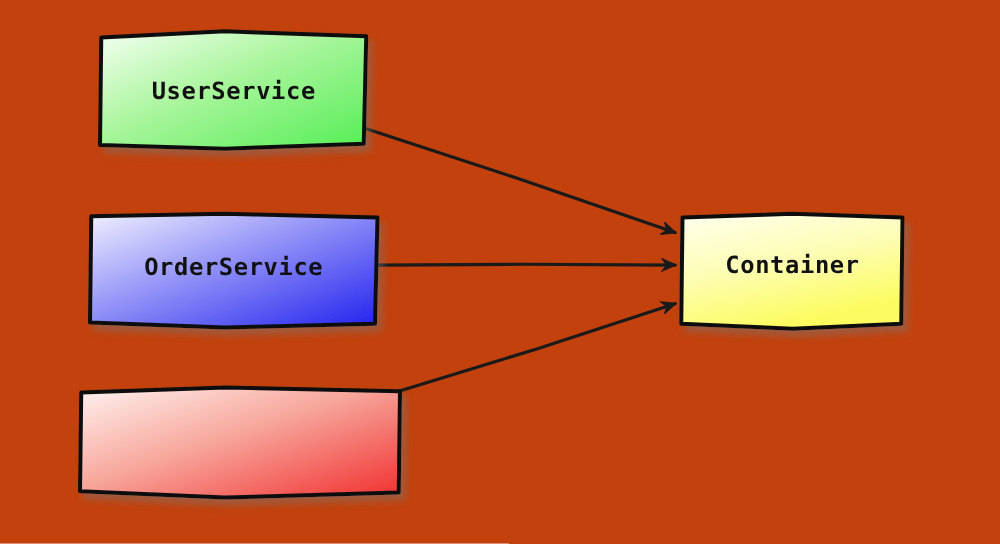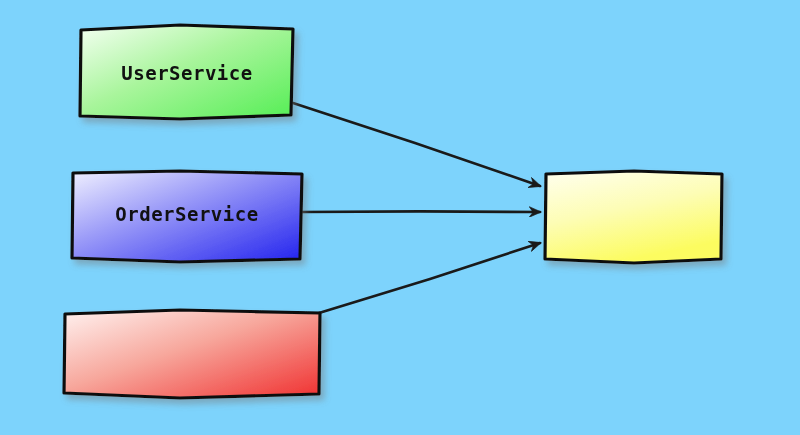--- a/index.html
+++ b/index.html
@@ -4,21 +4,21 @@
 <style>
   html, body {
     margin: 0;
     padding: 0;
     background: #ffffff;
   }
   #canvas {
     position: relative;
     width: 800px;
     height: 435px;
-    background: #7dd3fc;
+    background: #c2410c;
     overflow: hidden;
     font-family: "DejaVu Sans Mono", monospace;
   }
   #diagram-svg {
     position: absolute;
     left: 0;
     top: 0;
     width: 800px;
     height: 435px;
   }
@@ -90,14 +90,15 @@
 
       <path d="M 546 174 L 634 171 L 722 174 L 721 259 L 634 263 L 545 259 Z" fill="url(#grad-yellow)" stroke="#111111" stroke-width="3.2" stroke-linejoin="round" filter="url(#box-shadow)"></path>
     </g>
   </svg>
 
   <div class="node-label" id="label-userservice">UserService</div>
 
   <div class="node-label" id="label-orderservice">OrderService</div>
 
 
+  <div class="node-label" id="label-container">Container</div>
 
 </div>
 
 </body></html>

